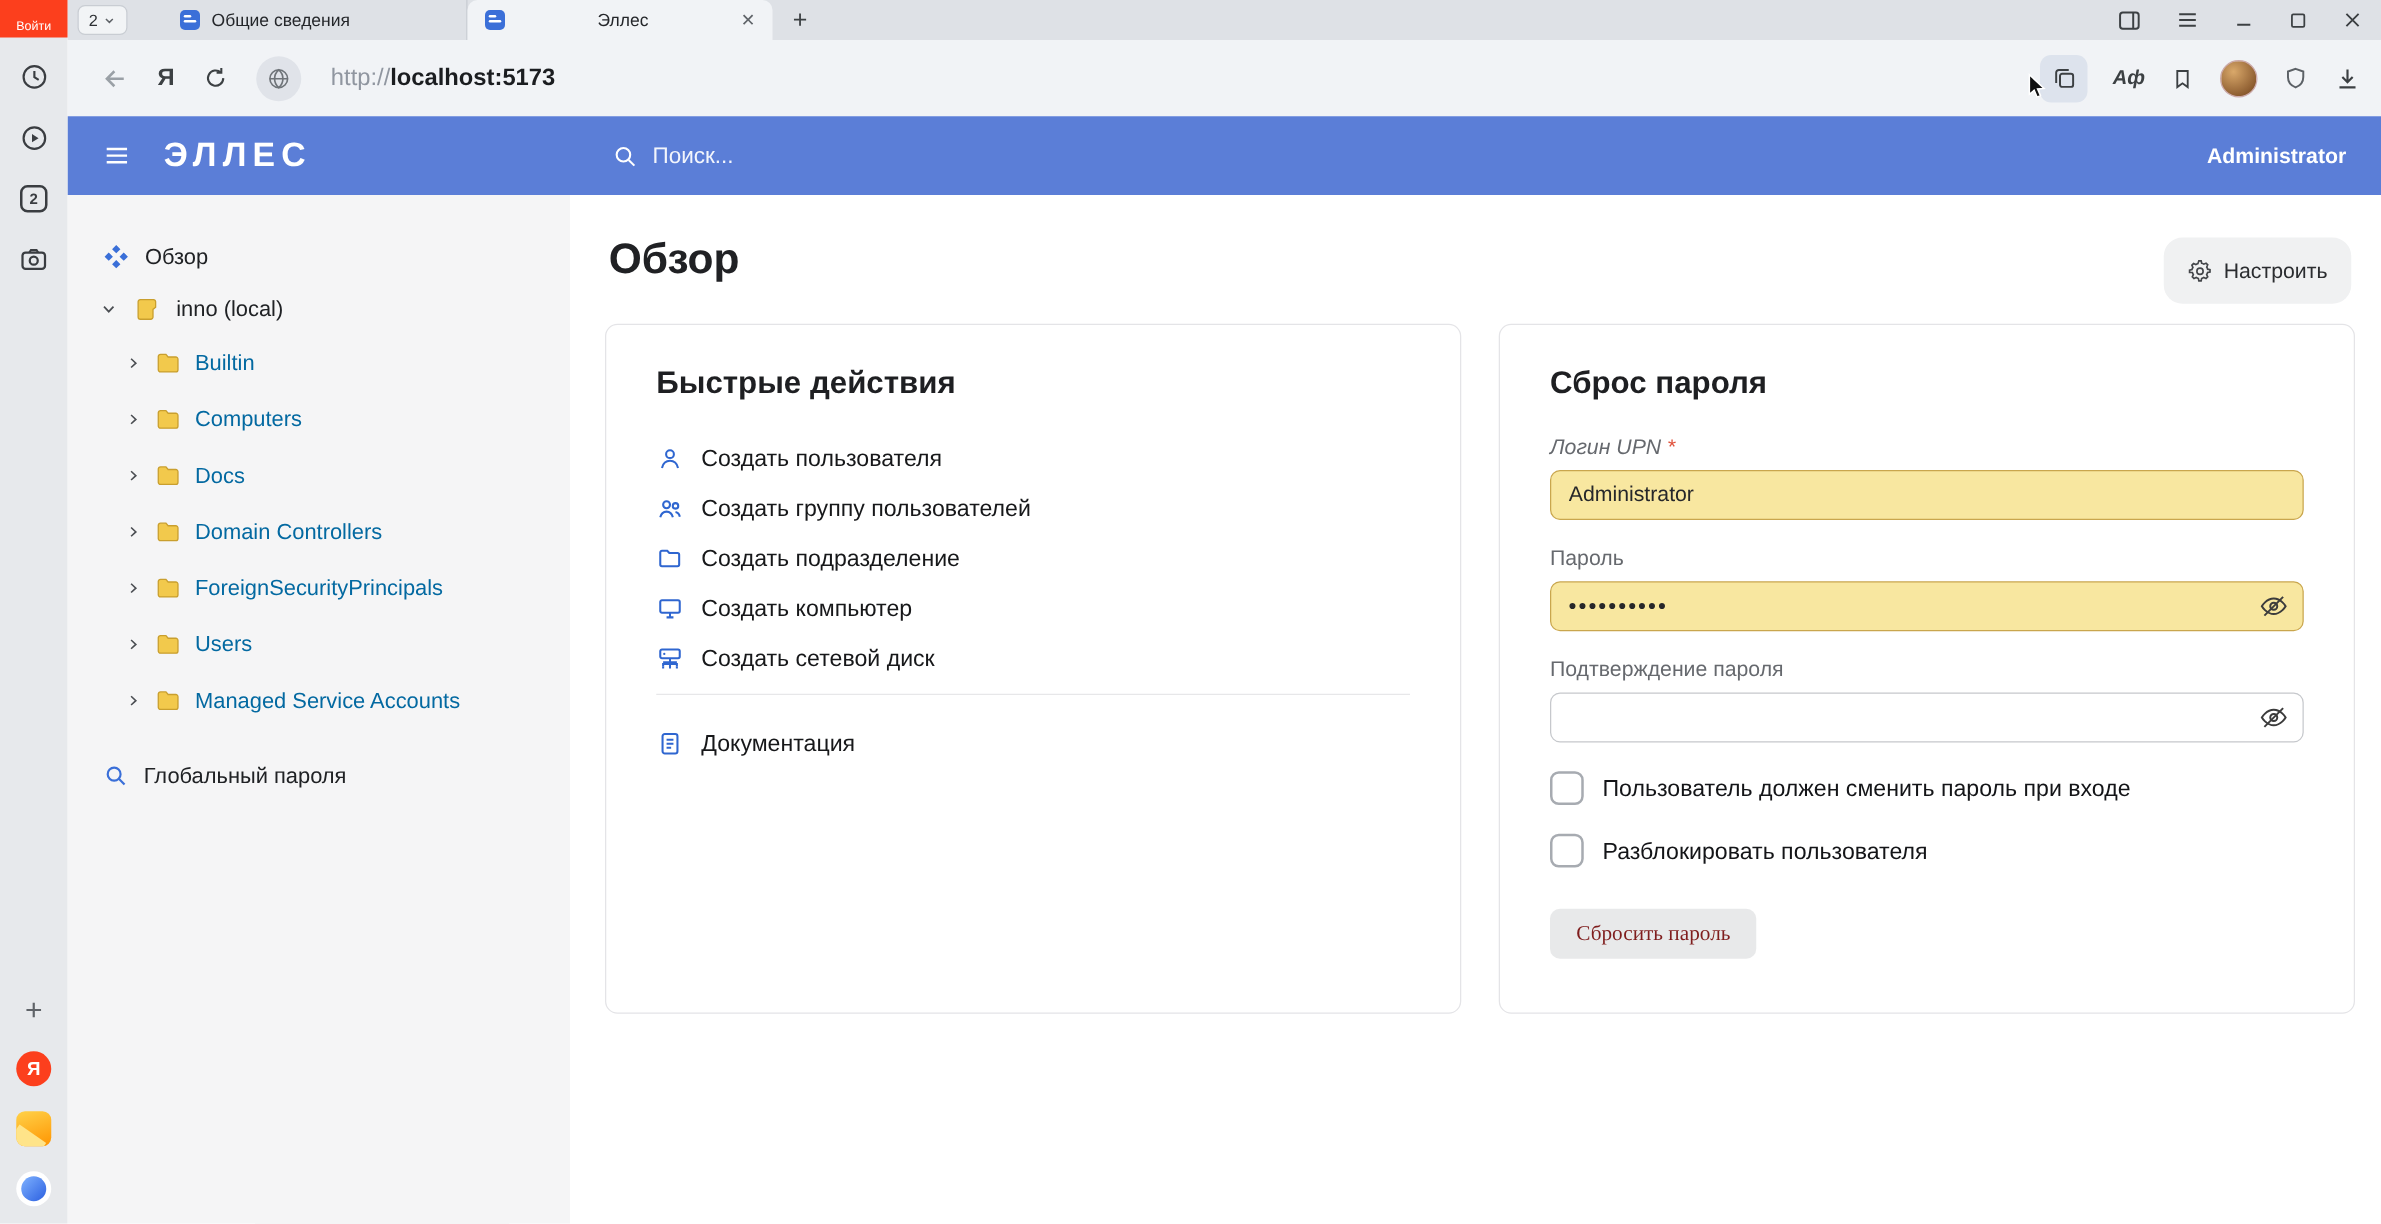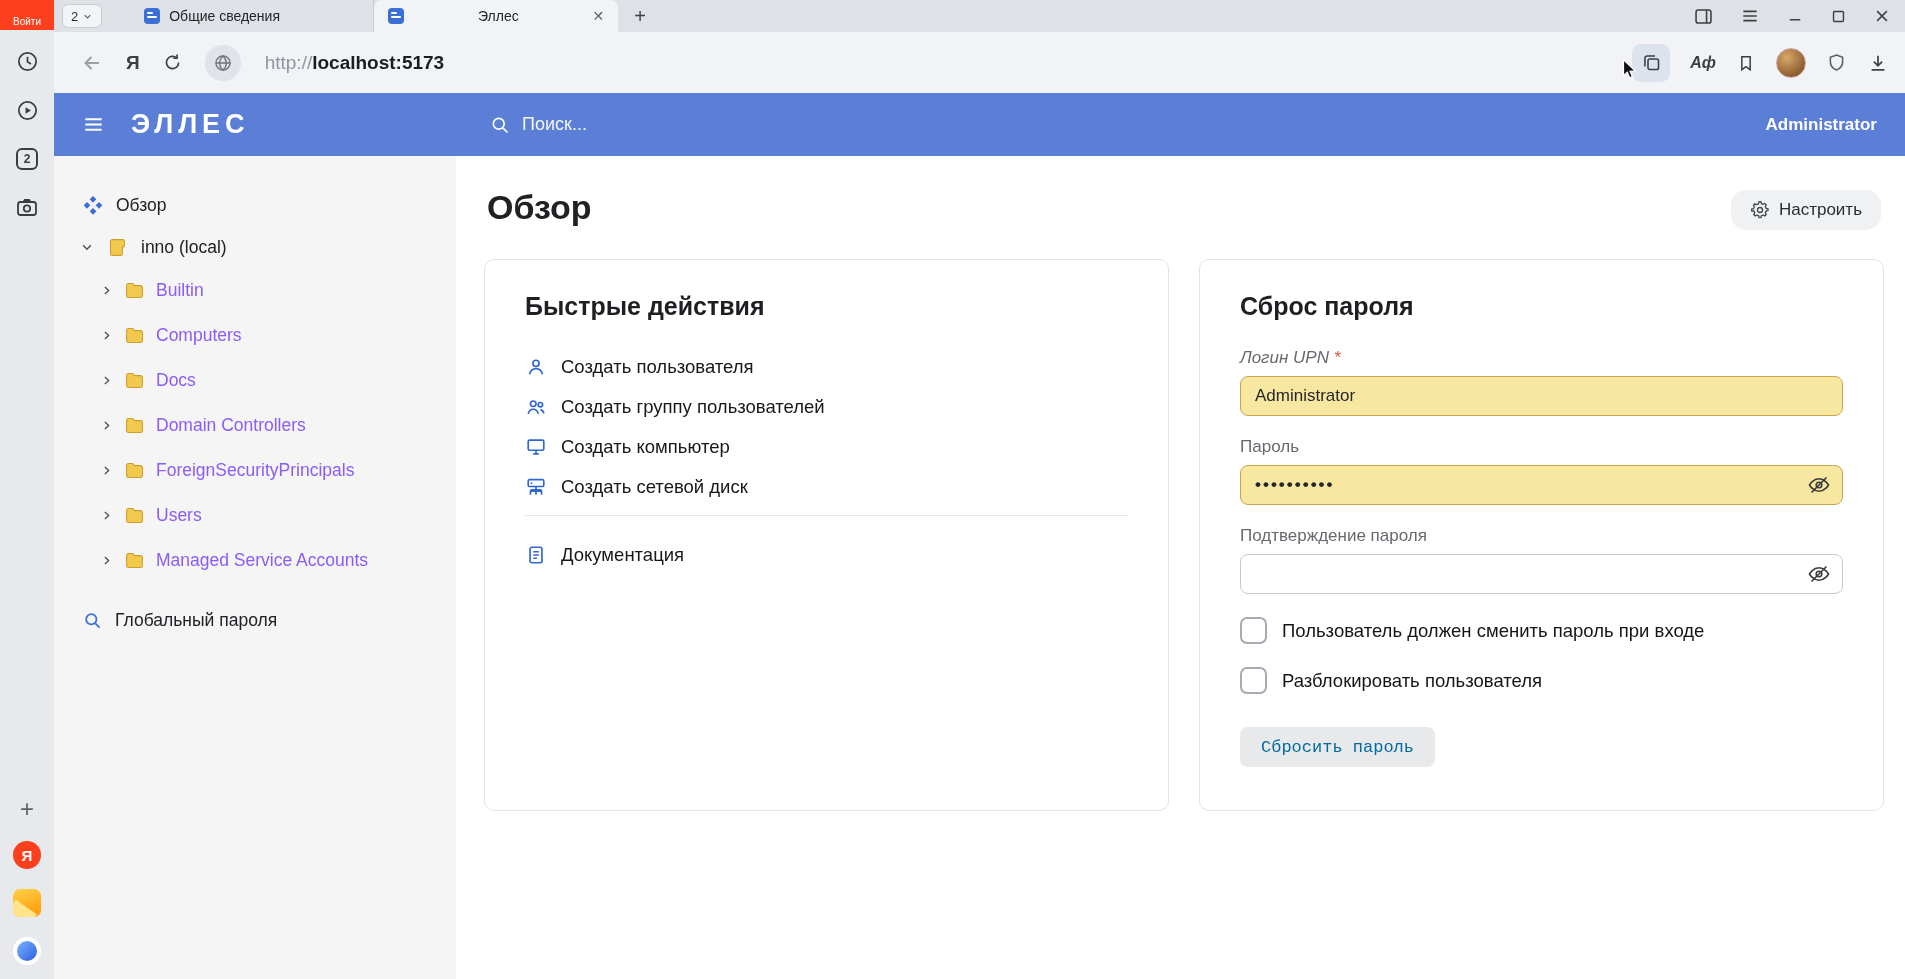--- a/index.html
+++ b/index.html
@@ -71,28 +71,28 @@
   .appsearch { position:absolute; left:436px; display:flex; align-items:center; gap:12px; }
   .appsearch input { background:transparent; border:none; outline:none; color:#fff; font-size:18px; width:300px;
                      font-family:"Liberation Sans", sans-serif; }
   .appsearch input::placeholder { color:rgba(255,255,255,.92); }
   .appuser { margin-left:auto; margin-right:28px; font-size:17px; font-weight:700; }
 
   
   .appsidebar { position:absolute; left:54px; top:156px; width:402px; bottom:0; background:#f5f5f6; padding-top:28px; }
   .side-row { display:flex; align-items:center; gap:13px; height:42px; padding-left:29px; font-size:17.5px; color:#202225; }
   .tree-root { padding-left:26px; }
-  .tree-item { display:flex; align-items:center; gap:11px; height:45px; padding-left:46px; font-size:17.5px; color:#8b5cf6; }
+  .tree-item { display:flex; align-items:center; gap:11px; height:45px; padding-left:46px; font-size:17.5px; color:#0369a1; }
   .chev-down svg { transform:rotate(90deg); }
   .gsearch { margin-top:16px; }
 
   
   .content { position:absolute; left:456px; top:156px; right:0; bottom:0; background:#fff; }
   .pagetitle { position:absolute; left:31px; top:32px; font-size:34px; font-weight:600; color:#202124; }
-  .configure { position:absolute; right:24px; top:34px; height:40px; background:#f0f1f2; border:none;
+  .configure { position:absolute; right:24px; top:34px; height:53px; background:#f0f1f2; border:none;
                border-radius:15px; display:flex; align-items:center; gap:9px; padding:0 19px; font-size:17px;
                color:#2b2d30; font-family:"Liberation Sans", sans-serif; }
   .cards { position:absolute; left:28px; right:21px; top:103px; height:552px; display:flex; gap:30px; }
   .card { flex:1; background:#fff; border:1px solid #e4e4e7; border-radius:10px; padding:32px 40px; }
   .card h2 { font-size:25px; font-weight:600; color:#1e1f22; margin-bottom:24px; }
 
   .qa-item { display:flex; align-items:flex-end; gap:14px; height:33px; margin-bottom:7px; font-size:18.5px;
              color:#17181a; cursor:pointer; }
   .qa-divider { height:1px; background:#e7e7e9; margin:17px 0 17px; }
 
@@ -102,22 +102,22 @@
   .inputwrap { position:relative; }
   .txtinput { width:100%; height:40px; border-radius:8px; font-size:17px; padding:0 44px 0 14px; outline:none;
               font-family:"Liberation Sans", sans-serif; color:#26272a; }
   .autofill { background:#f8e7a0; border:1px solid #c9a64e; }
   .plain { background:#fff; border:1px solid #c6c8cc; }
   .pwd { letter-spacing:2px; font-weight:700; }
   .eyebtn { position:absolute; right:12px; top:8px; width:24px; height:24px; background:none; border:none; padding:0; }
 
   .chkrow { display:flex; align-items:center; gap:15px; margin-top:23px; font-size:18.5px; color:#141518; }
   .chkbox { width:27px; height:27px; border:2px solid #a7abb1; border-radius:7px; background:#fff; flex:none; }
-  .submit { margin-top:33px; height:40px; padding:0 21px; background:#e8e9ea; color:#0369a1; border:none;
-            border-radius:8px; font-size:17px; font-family:Liberation Mono, monospace; }
+  .submit { margin-top:33px; height:40px; padding:0 21px; background:#e8e9ea; color:#7f1d1d; border:none;
+            border-radius:8px; font-size:17px; font-family:Liberation Serif, serif; }
 </style>
 </head>
 <body>
 
 <div class="bsidebar">
   <div class="signin">Войти</div>
   <div class="bside-icons">
     <span>
       <svg width="23" height="23" viewBox="0 0 24 24" fill="none" stroke="#3a3d41" stroke-width="1.8">
           <circle cx="12" cy="12" r="9"></circle>
@@ -407,20 +407,26 @@
         <span>Создать пользователя</span>
       </div>
       <div class="qa-item">
         <svg width="22" height="22" viewBox="0 0 24 24" fill="none" stroke="#2f66d0" stroke-width="1.8">
             <circle cx="9" cy="8.5" r="3"></circle>
             <path d="M3.5 19.5c.8-3.3 3-5 5.5-5s4.7 1.7 5.5 5"></path>
             <circle cx="16.8" cy="9.5" r="2.4"></circle>
             <path d="M16.8 14.8c2 .4 3.3 1.8 3.8 4.2"></path>
           </svg>
         <span>Создать группу пользователей</span>
+      </div>
+      <div class="qa-item">
+        <svg width="22" height="22" viewBox="0 0 24 24" fill="none" stroke="#2f66d0" stroke-width="1.8">
+            <path d="M3.5 6.5A1.5 1.5 0 0 1 5 5h4.6l1.8 2h7.1a1.5 1.5 0 0 1 1.5 1.5V17a1.5 1.5 0 0 1-1.5 1.5H5A1.5 1.5 0 0 1 3.5 17z"></path>
+          </svg>
+        <span>Создать подразделение</span>
       </div>
       <div class="qa-item">
         <svg width="22" height="22" viewBox="0 0 24 24" fill="none" stroke="#2f66d0" stroke-width="1.8">
             <rect x="3.5" y="4.5" width="17" height="11" rx="1.5"></rect>
             <path d="M9 19.5h6M12 15.5v4"></path>
           </svg>
         <span>Создать компьютер</span>
       </div>
       <div class="qa-item">
         <svg width="22" height="22" viewBox="0 0 24 24" fill="none" stroke="#2f66d0" stroke-width="1.8">

